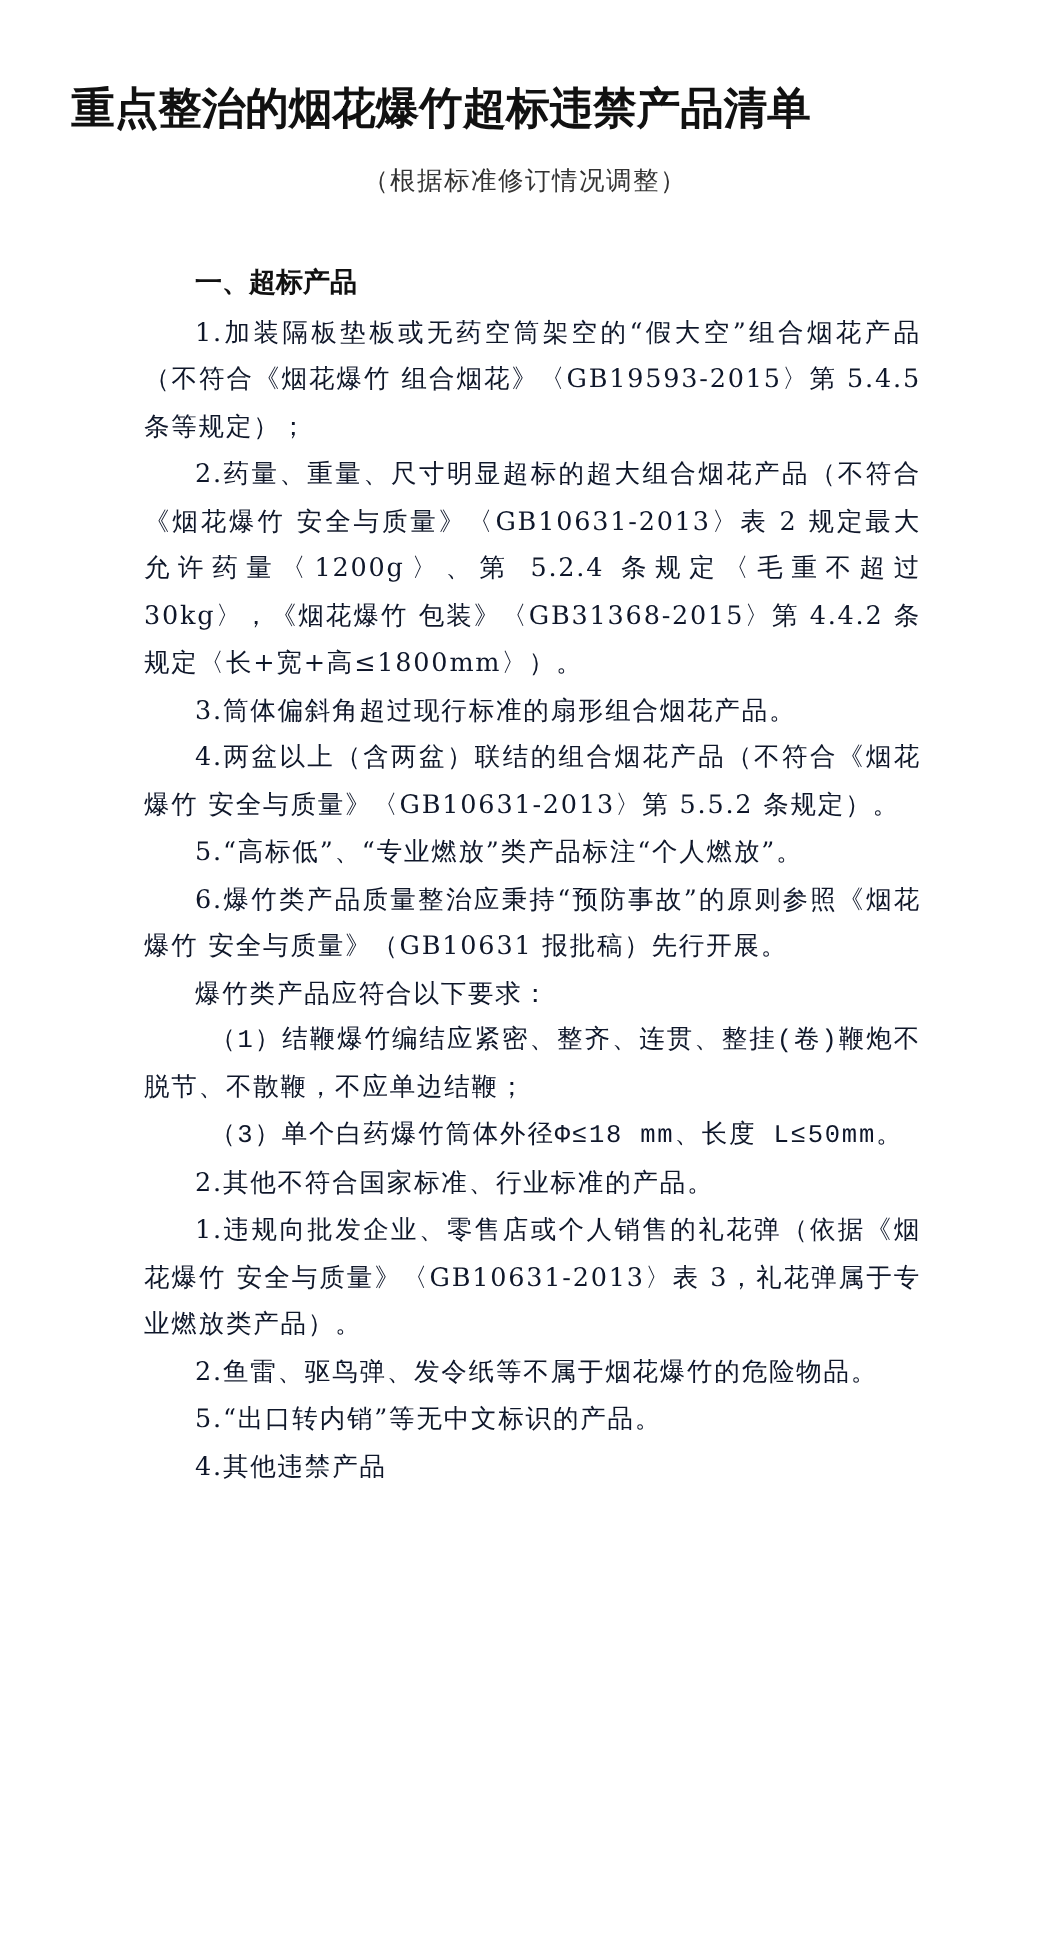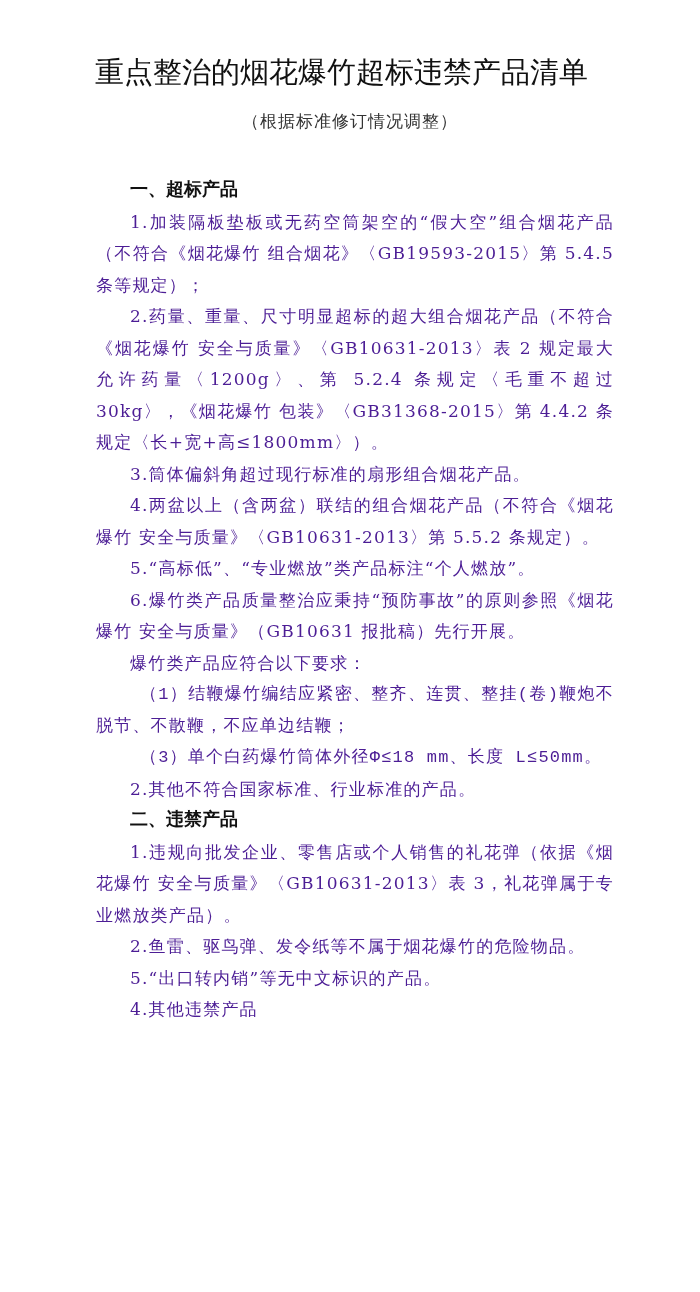--- a/index.html
+++ b/index.html
@@ -13,23 +13,23 @@
     position: relative;
     overflow: hidden;
     font-family: "DejaVu Serif", "Liberation Serif", serif;
     color: #222222;
   }
   .doc-title {
     position: absolute;
     top: 52px;
     left: 0;
     width: 588px;
-    text-align: right;
+    text-align: center;
     font-size: 29px;
-    font-weight: normal;
+    font-weight: bold;
     letter-spacing: 0px;
     color: #111111;
     line-height: 40px;
     white-space: nowrap;
   }
   .doc-subtitle {
     position: absolute;
     top: 108px;
     left: 0;
     width: 700px;
@@ -56,21 +56,21 @@
     color: #111111;
     white-space: nowrap;
   }
   .para {
     font-size: 17px;
     line-height: 31.5px;
     text-align: justify;
     text-align-last: left;
     letter-spacing: 1.2px;
     margin: 0;
-    color: #4c1d95;
+    color: #0f172a;
   }
   .para.indent {
     text-indent: 34px;
   }
   .para.indent2 {
     text-indent: 44px;
     font-family: Liberation Mono, monospace;
   }
 </style>
 </head>
@@ -85,18 +85,17 @@
   <p class="para indent">2.药量、重量、尺寸明显超标的超大组合烟花产品（不符合《烟花爆竹 安全与质量》〈GB10631-2013〉表 2 规定最大允许药量〈1200g〉、第 5.2.4 条规定〈毛重不超过 30kg〉，《烟花爆竹 包装》〈GB31368-2015〉第 4.4.2 条规定〈长+宽+高≤1800mm〉）。</p>
   <p class="para indent">3.筒体偏斜角超过现行标准的扇形组合烟花产品。</p>
   <p class="para indent">4.两盆以上（含两盆）联结的组合烟花产品（不符合《烟花爆竹 安全与质量》〈GB10631-2013〉第 5.5.2 条规定）。</p>
   <p class="para indent">5.“高标低”、“专业燃放”类产品标注“个人燃放”。</p>
   <p class="para indent">6.爆竹类产品质量整治应秉持“预防事故”的原则参照《烟花爆竹 安全与质量》（GB10631 报批稿）先行开展。</p>
   <p class="para indent">爆竹类产品应符合以下要求：</p>
   <p class="para indent2">（1）结鞭爆竹编结应紧密、整齐、连贯、整挂(卷)鞭炮不脱节、不散鞭，不应单边结鞭；</p>
   <p class="para indent2">（3）单个白药爆竹筒体外径Φ≤18 mm、长度 L≤50mm。</p>
   <p class="para indent">2.其他不符合国家标准、行业标准的产品。</p>
 
-  <div class="section-heading">二、违禁产品</div>
   <p class="para indent">1.违规向批发企业、零售店或个人销售的礼花弹（依据《烟花爆竹 安全与质量》〈GB10631-2013〉表 3，礼花弹属于专业燃放类产品）。</p>
   <p class="para indent">2.鱼雷、驱鸟弹、发令纸等不属于烟花爆竹的危险物品。</p>
   <p class="para indent">5.“出口转内销”等无中文标识的产品。</p>
   <p class="para indent">4.其他违禁产品</p>
 </div>
 
 </body></html>

